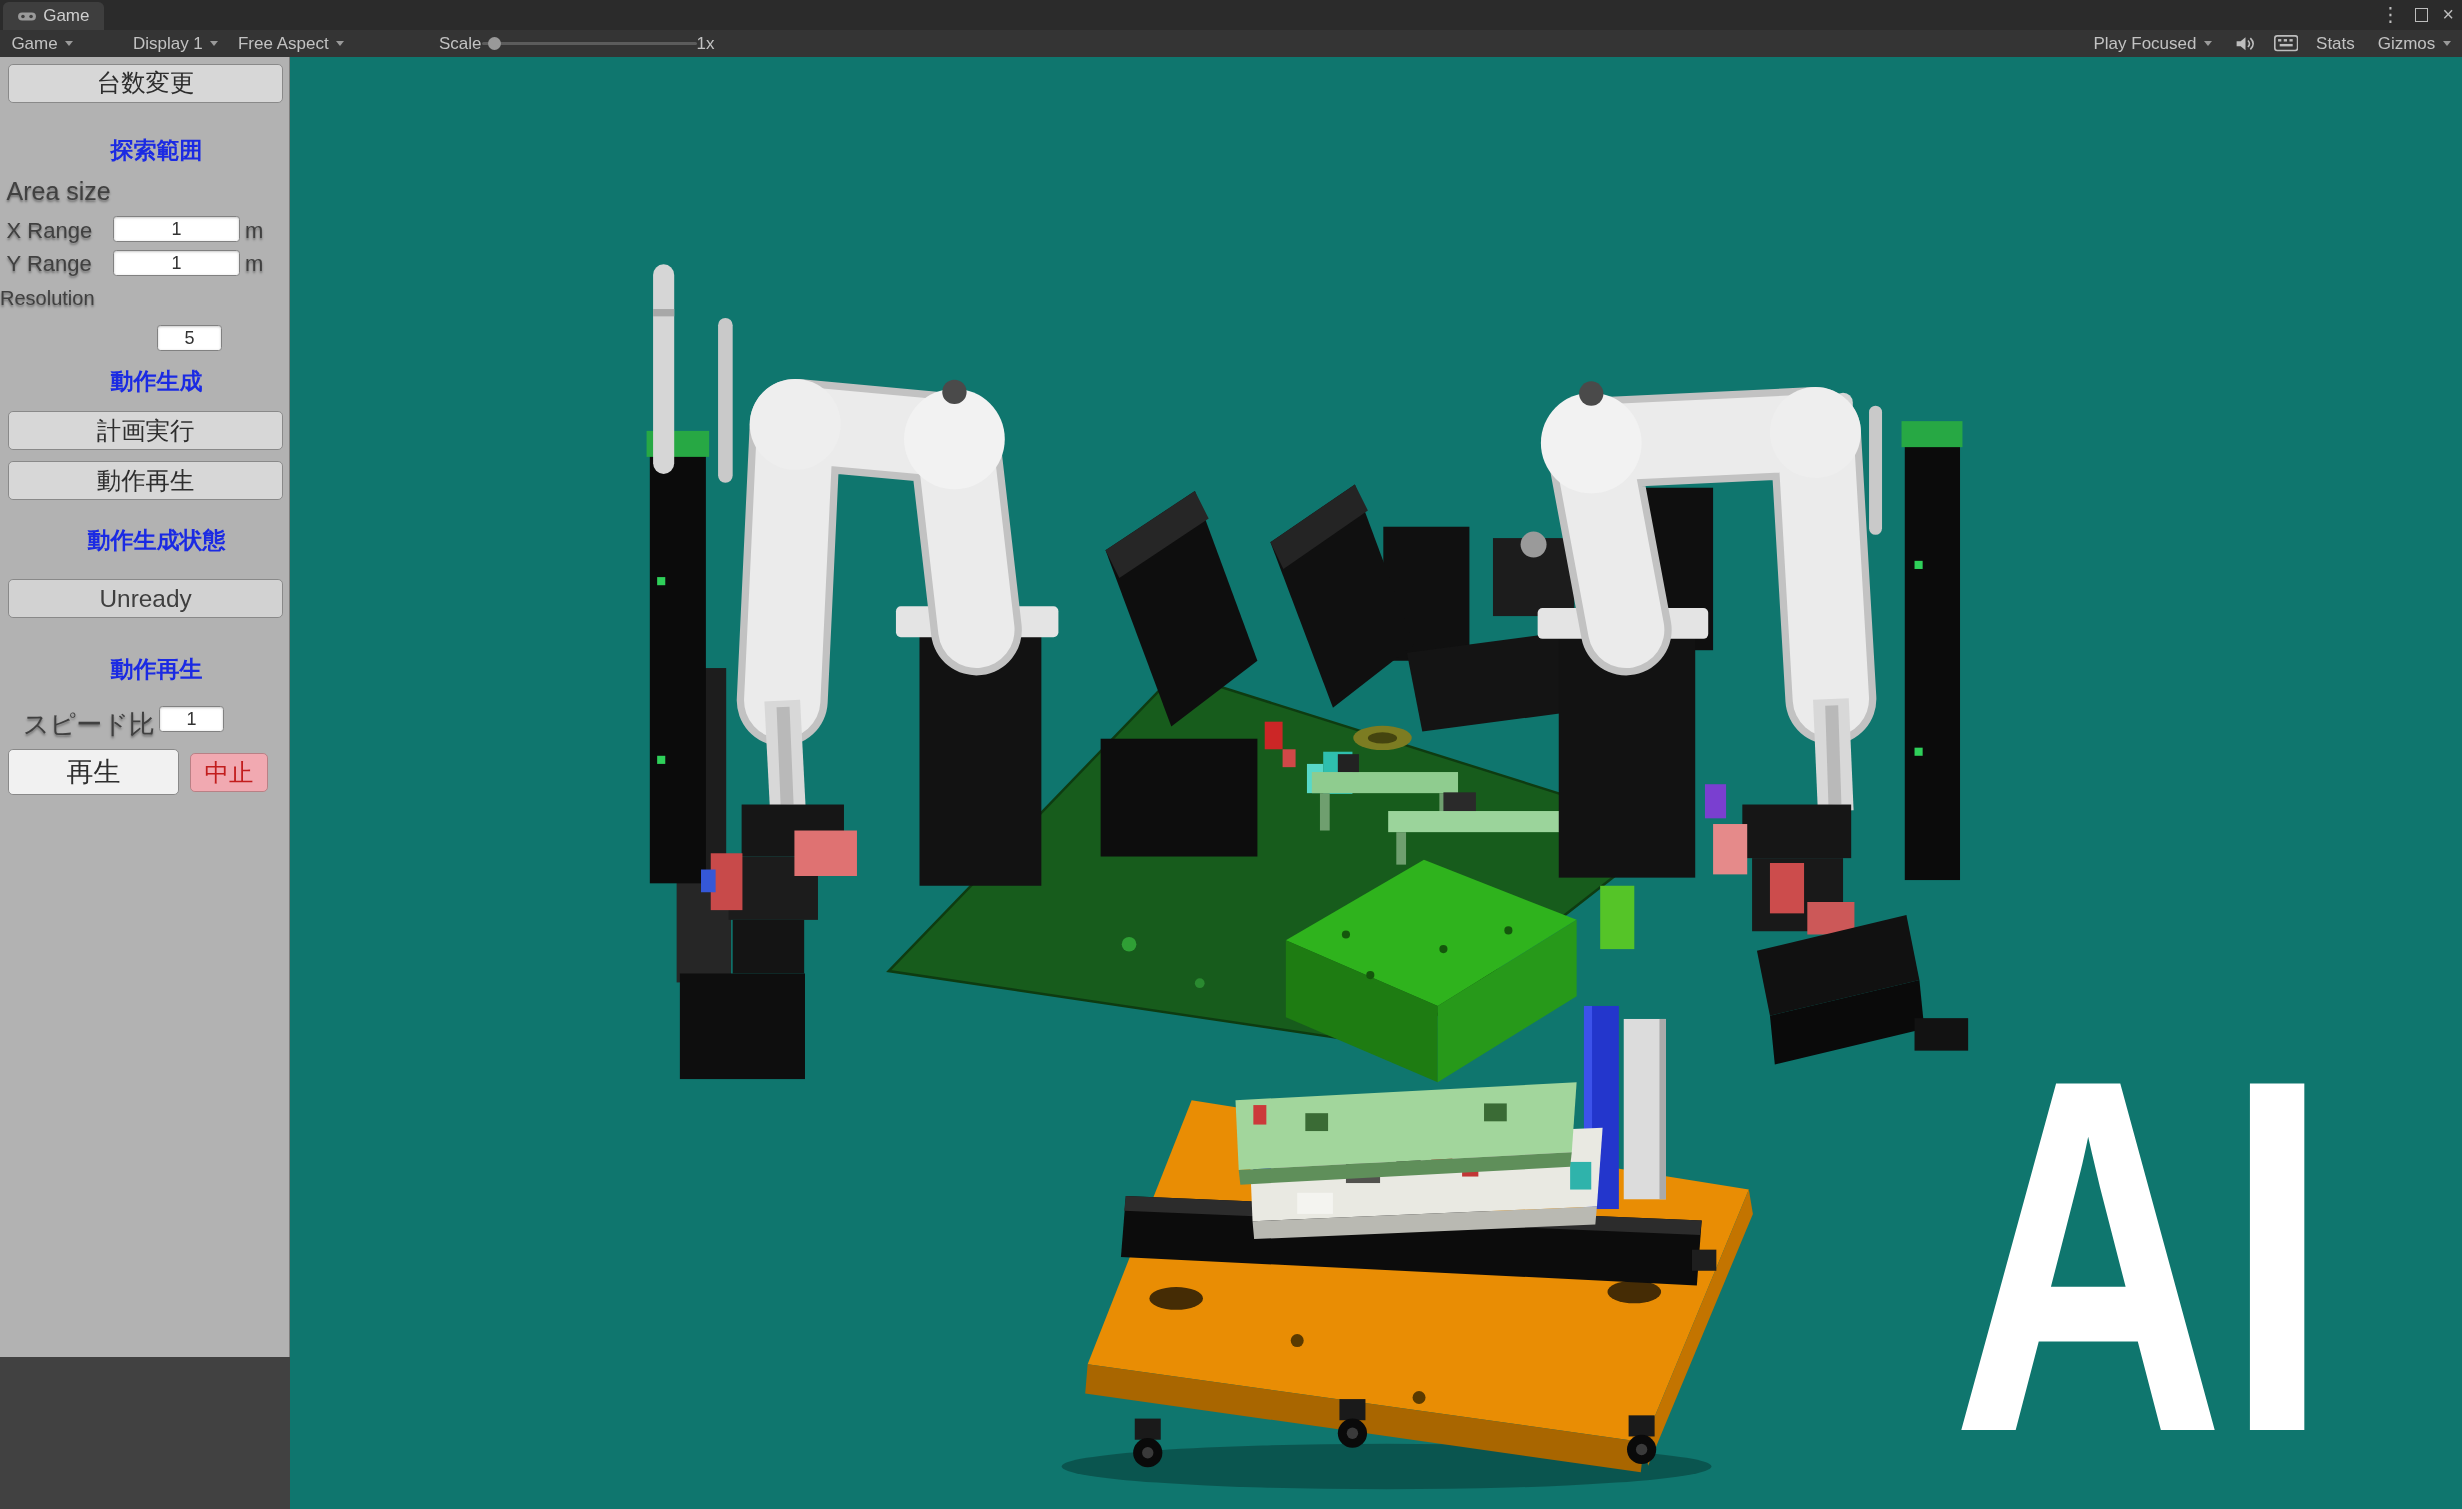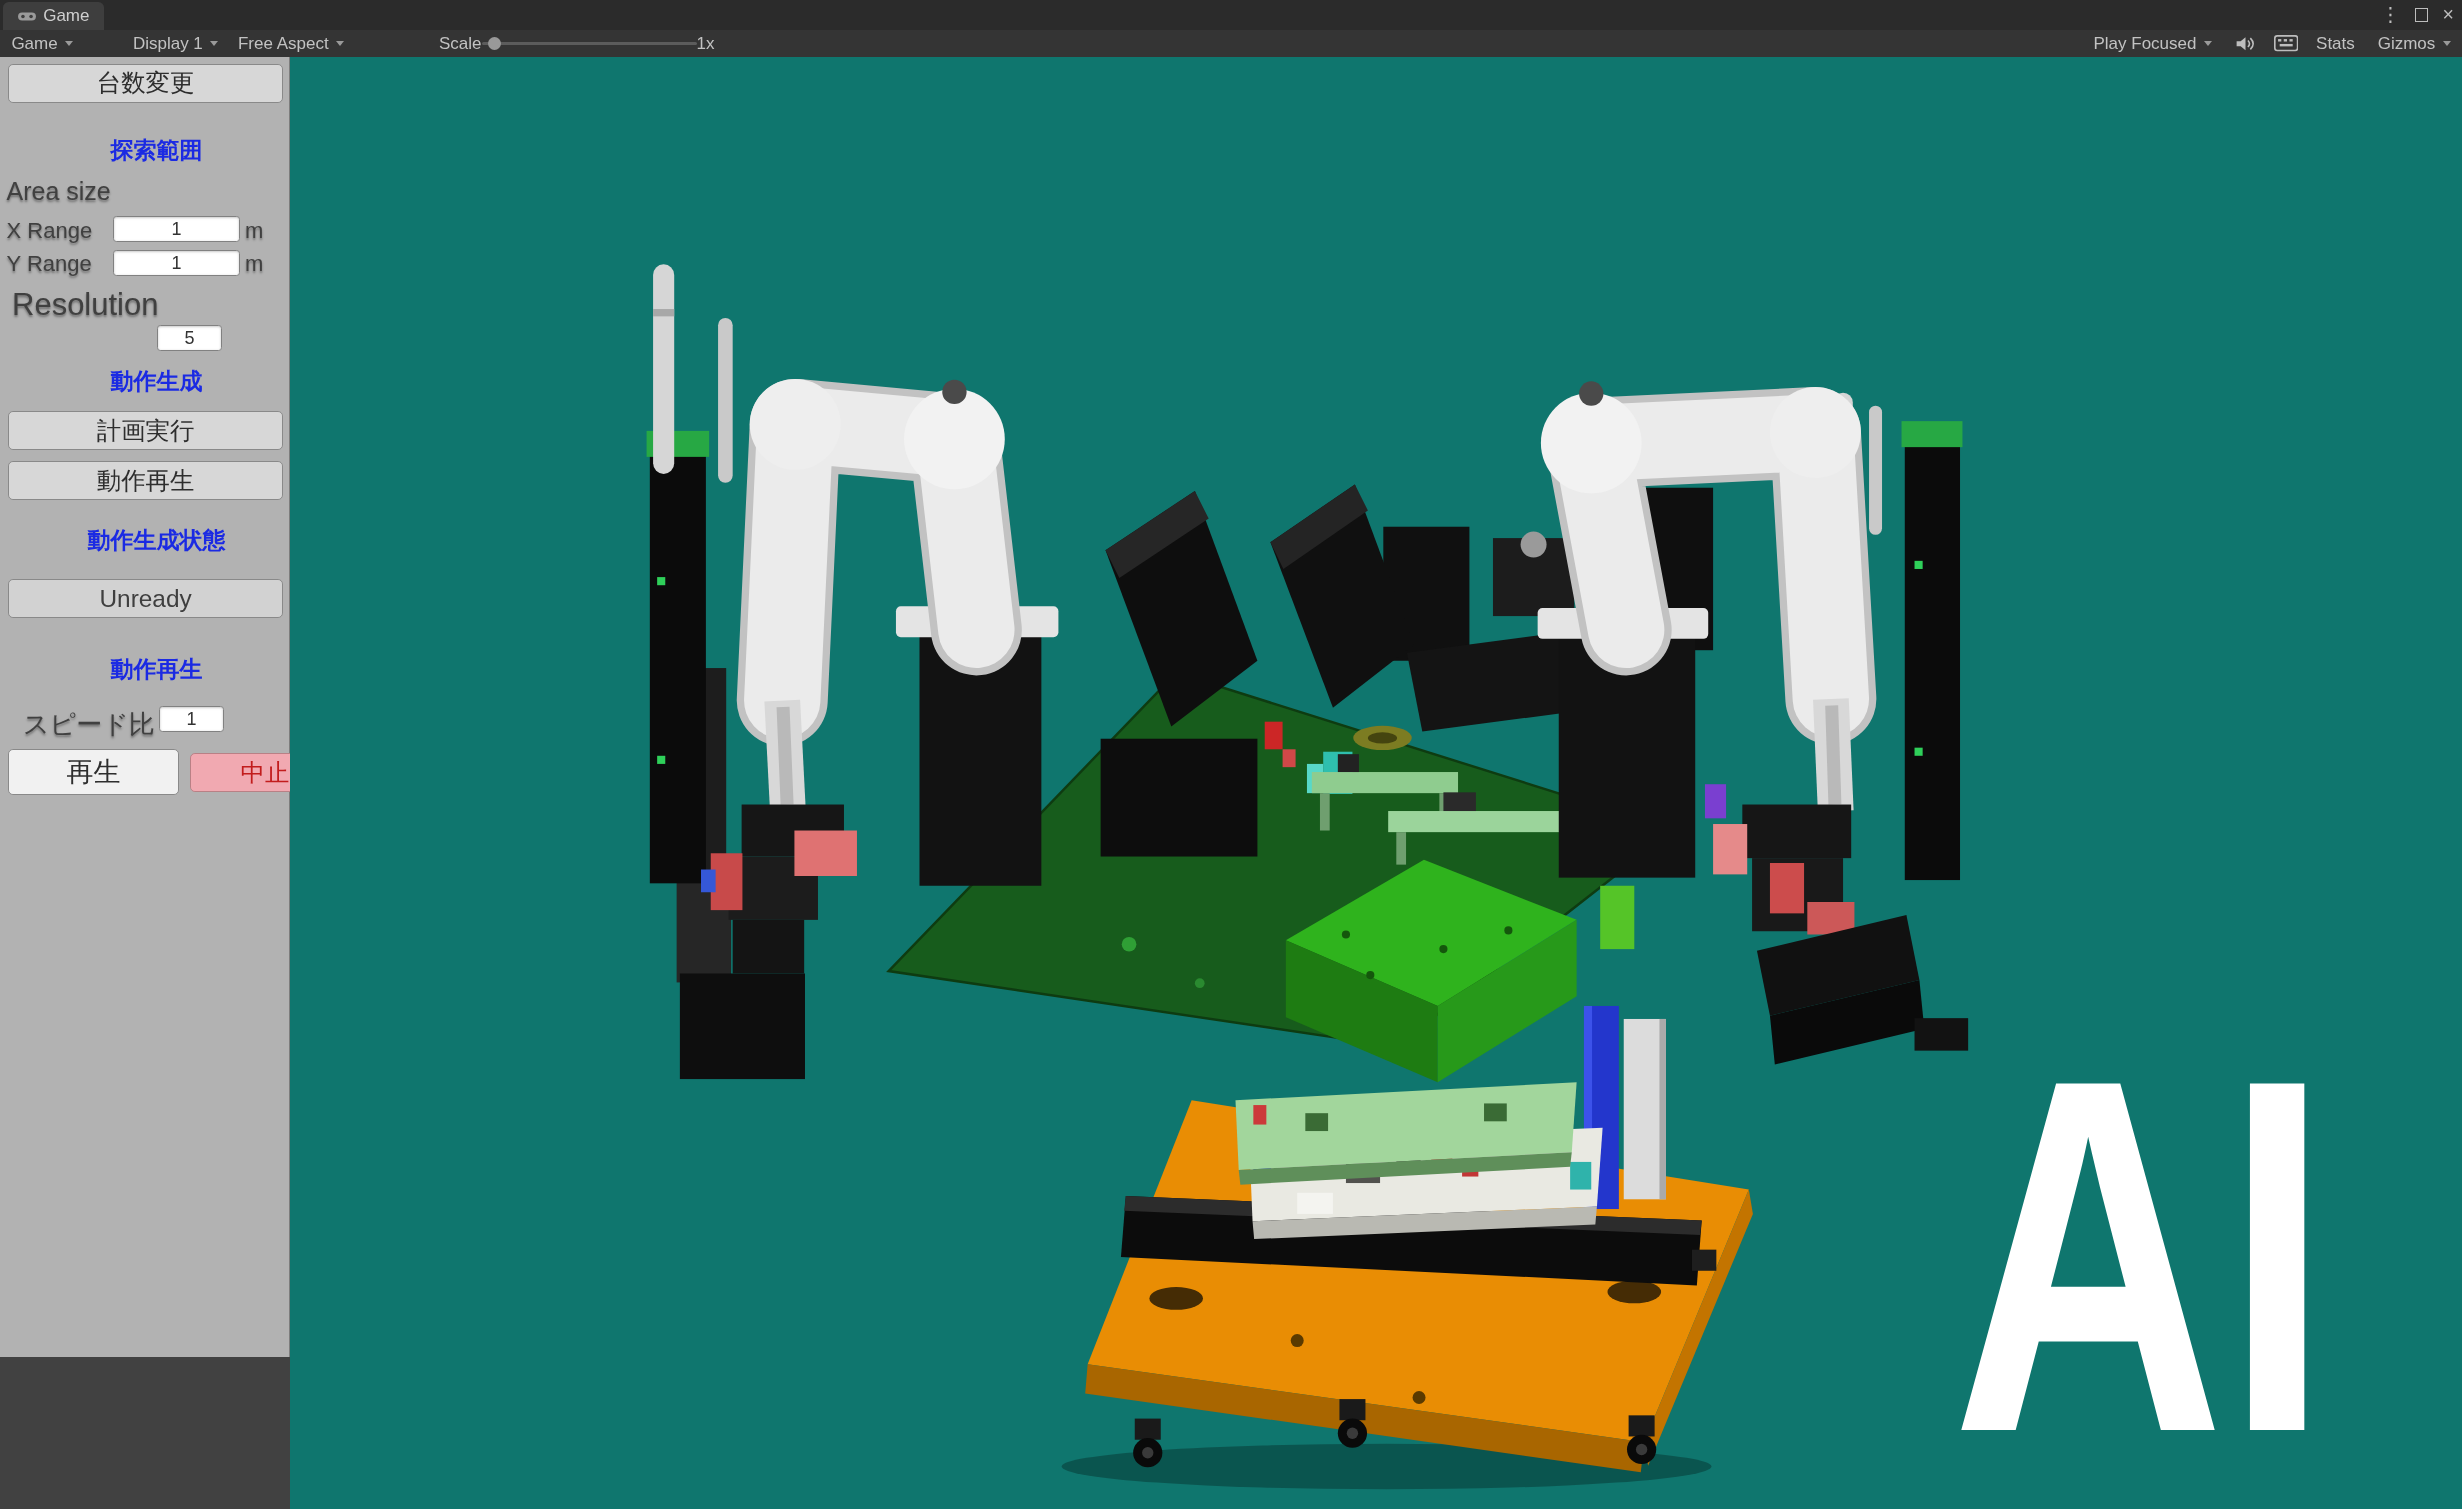--- a/index.html
+++ b/index.html
@@ -27,21 +27,21 @@
 
   
   .panel{position:absolute;left:0;top:57px;width:289px;height:1300px;background:#b2b2b2;border-right:0.8px solid #7d7d7d;}
   .btn{position:absolute;left:8.1px;width:273px;background:#d7d7d7;border:0.8px solid #898989;border-radius:4.9px;
        color:#2e2e2e;display:flex;align-items:center;justify-content:center;font-size:24.4px;cursor:default;}
   .link{position:absolute;left:0;width:289px;text-align:center;color:#1b2ae3;font-size:23px;font-weight:bold;padding-left:12px;}
   .wlabel{position:absolute;color:#404040;font-weight:normal;text-shadow:0 1.6px 2.4px rgba(0,0,0,0.40);}
   .field{position:absolute;background:#fff;border:0.8px solid #818181;border-radius:3.3px;box-shadow:inset 0 0.8px 2.4px rgba(0,0,0,0.25);
          text-align:center;color:#333;font-size:18px;font-family:inherit;padding:0;}
   .stopbtn{position:absolute;background:#f1a9b1;border:0.8px solid #b98085;border-radius:4.9px;color:#c21d1d;
-           display:flex;align-items:center;justify-content:center;padding-left:36px;}
+           display:flex;align-items:center;justify-content:center;}
 
   
   .viewport{position:absolute;left:290px;top:57px;width:2172px;height:1452px;background:#0f766e;}
   svg{display:block;}
 </style>
 </head>
 <body>
 
 <div class="root">
 
@@ -119,21 +119,21 @@
     <div class="wlabel" style="left:6.5px;top:120px;font-size:25px">Area size</div>
 
     <div class="wlabel" style="left:6.5px;top:161px;font-size:22px">X Range</div>
     <input class="field" style="left: 113px; top: 159px; width: 125px; height: 24.4px;" value="1">
     <div class="wlabel" style="left:245px;top:161px;font-size:22px">m</div>
 
     <div class="wlabel" style="left:6.5px;top:194px;font-size:22px">Y Range</div>
     <input class="field" style="left: 113px; top: 193px; width: 125px; height: 24.4px;" value="1">
     <div class="wlabel" style="left:245px;top:194px;font-size:22px">m</div>
 
-    <div class="wlabel" style="left:12px;top:230px;font-size:31px">Resolution</div>
+    <div class="wlabel" style="left:0;top:230px;font-size:20px">Resolution</div>
     <input class="field" style="left: 157px; top: 268px; width: 63px; height: 24.4px;" value="5">
 
     <div class="link" style="top:309px">動作生成</div>
 
     <div class="btn" style="top:354px;height:37px">計画実行</div>
     <div class="btn" style="top:404px;height:37px">動作再生</div>
 
     <div class="link" style="top:468px">動作生成状態</div>
 
     <div class="btn" style="top:522px;height:37px;background:#d2d2d2;color:#3f3f3f">Unready</div>

